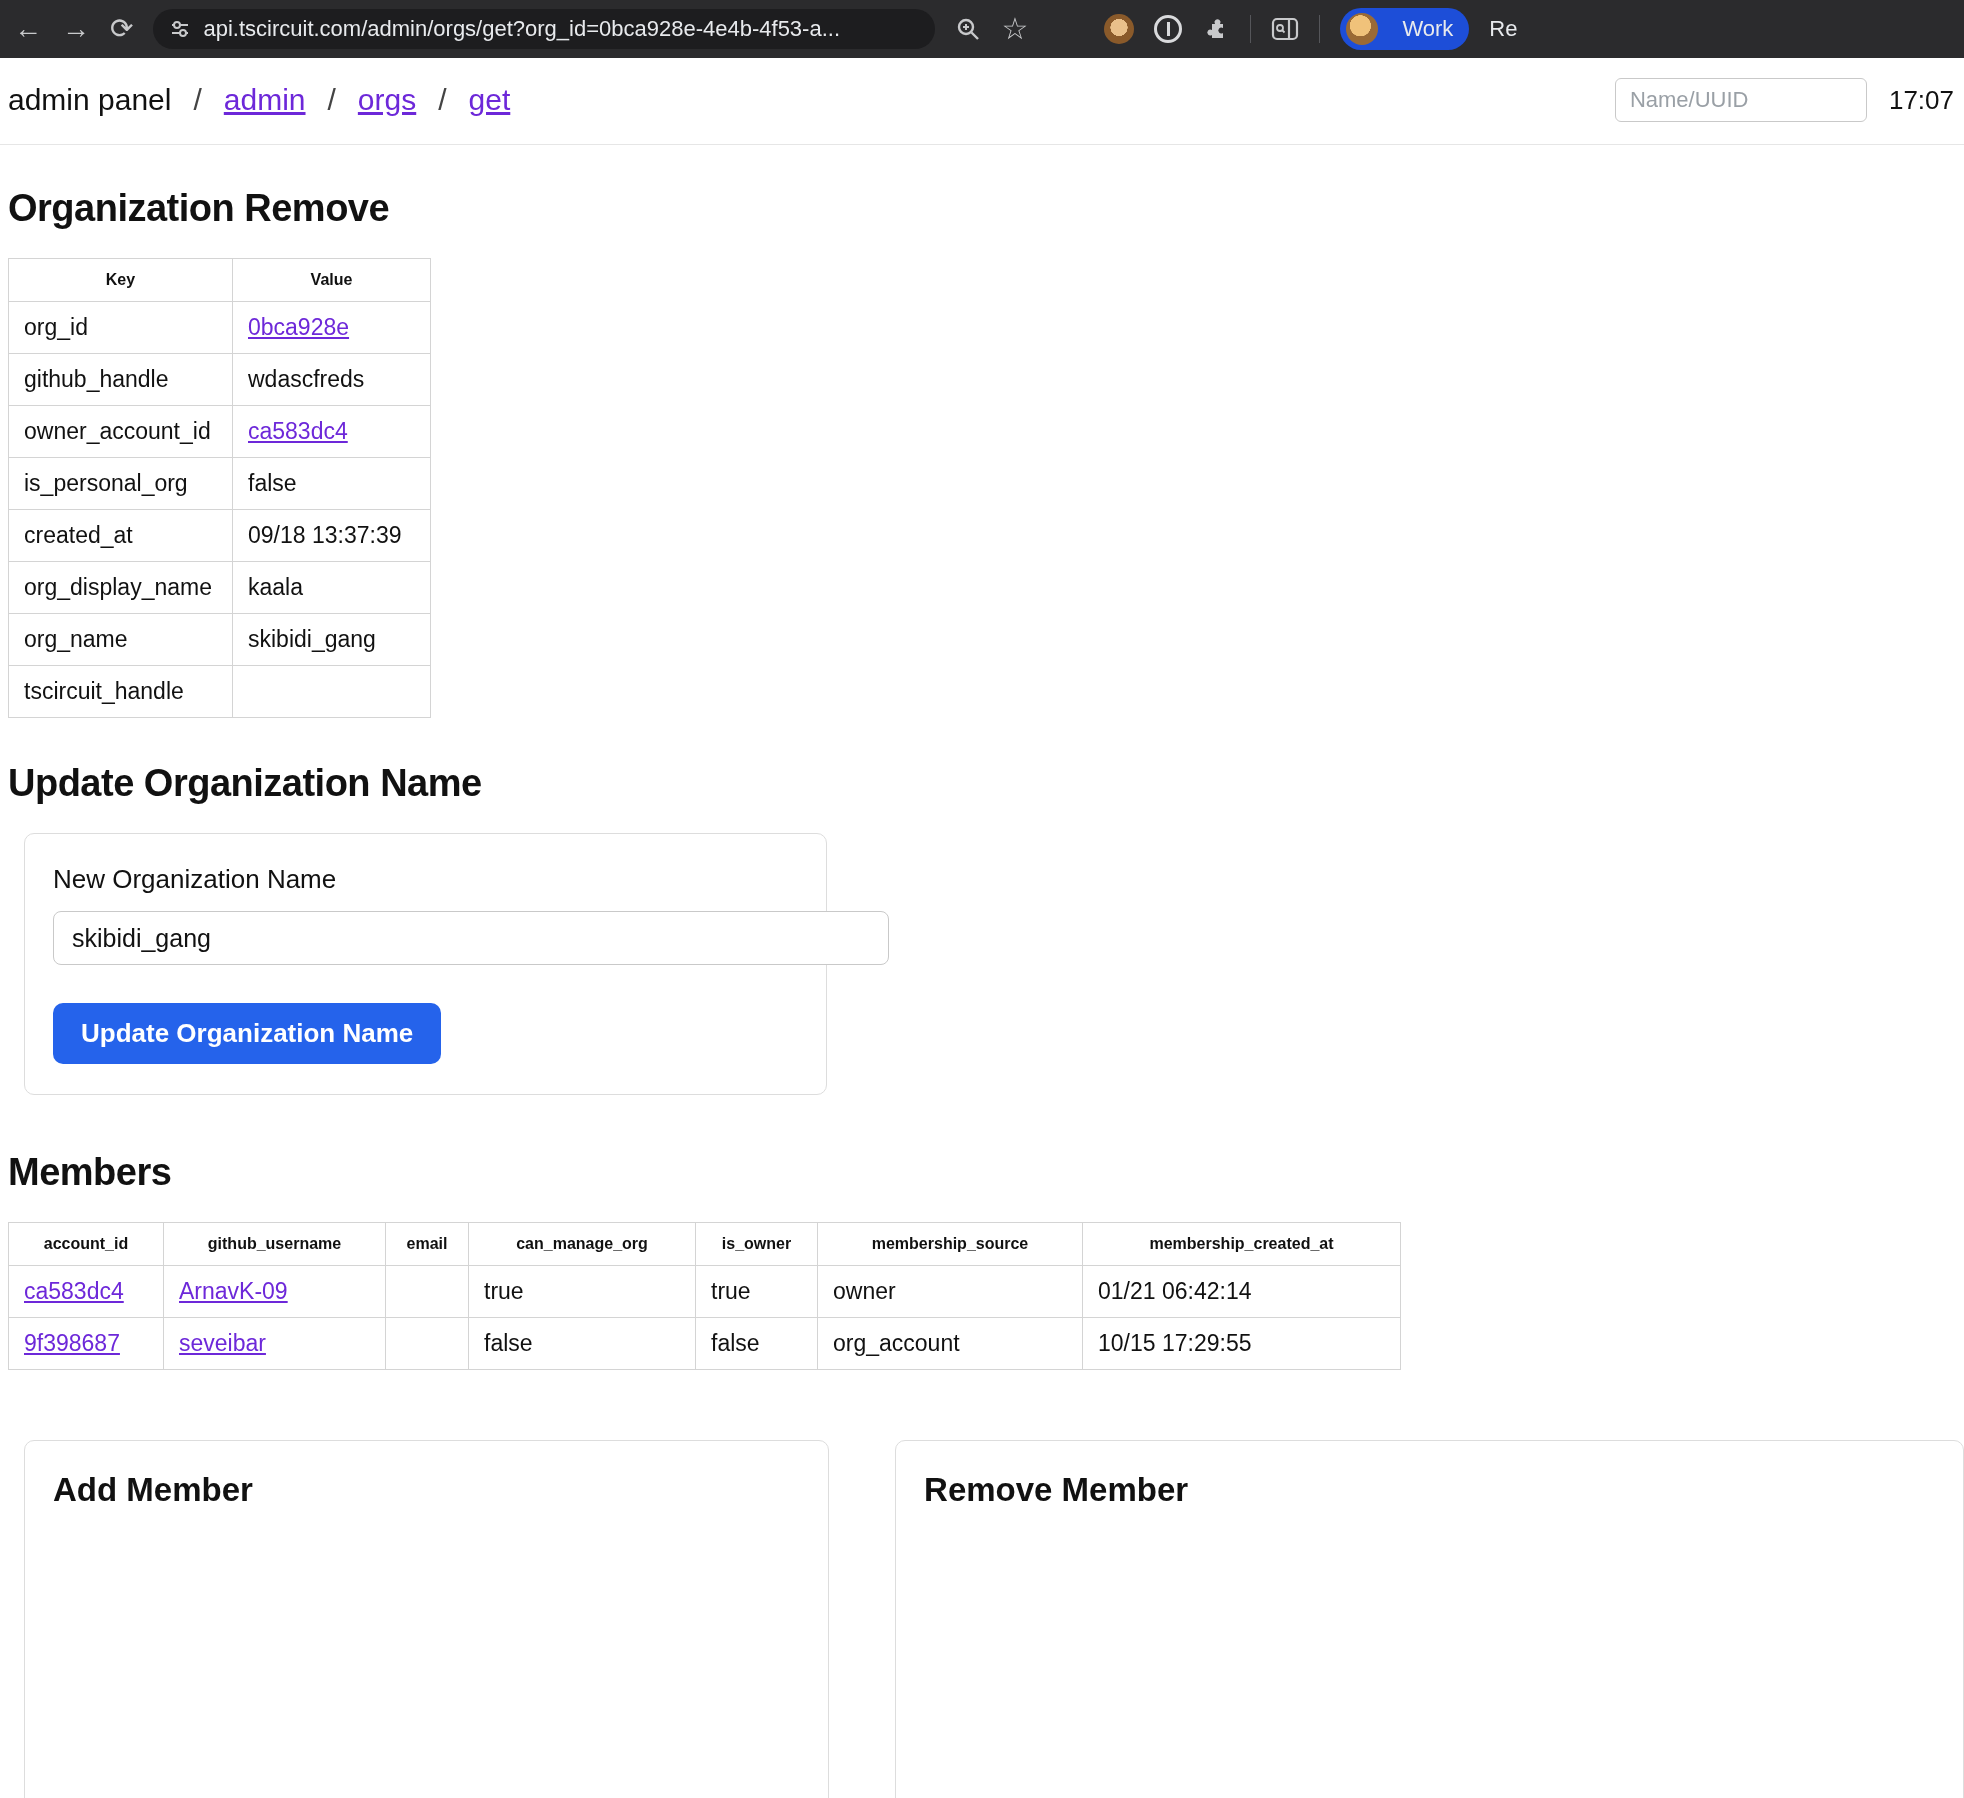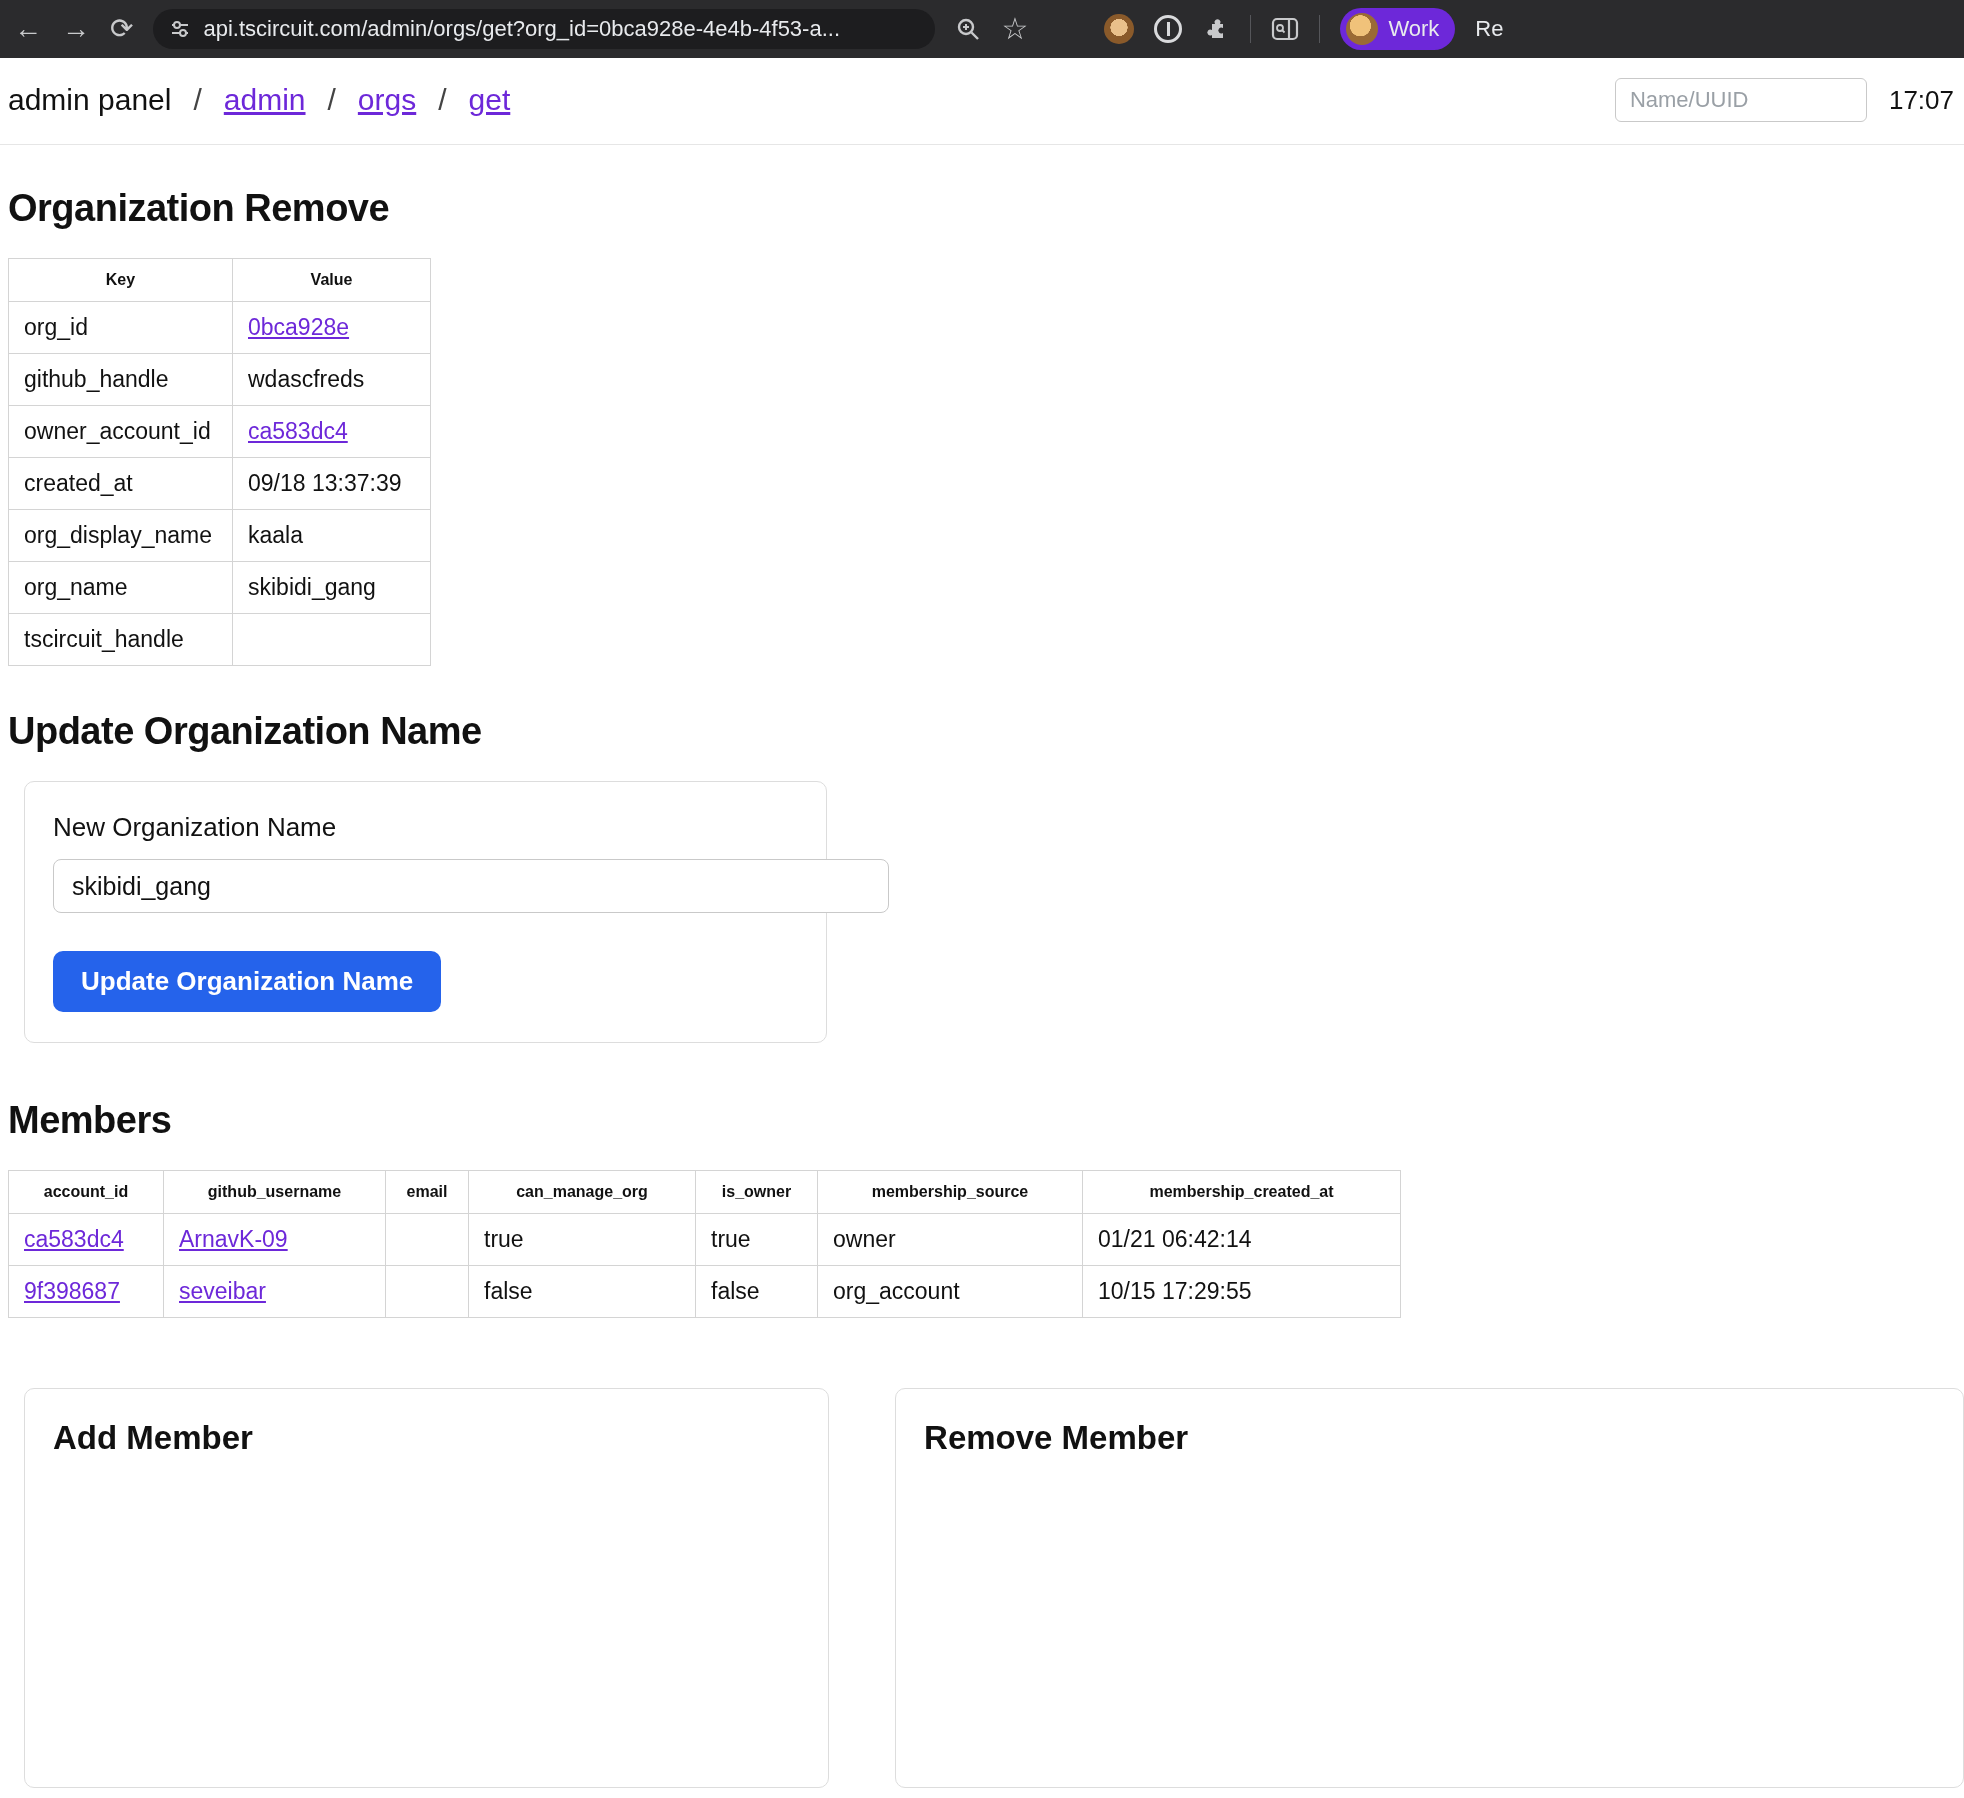--- a/index.html
+++ b/index.html
@@ -13,21 +13,21 @@
   .omnibox { width:782px; height:40px; background:#1d1d1f; border-radius:20px;
     display:flex; align-items:center; gap:12px; padding:0 16px; }
   .omnibox .url { color:#e8eaed; font-size:22px; white-space:nowrap; overflow:hidden; }
   .tb-icon { display:flex; align-items:center; justify-content:center; cursor:pointer; }
   .ext-monkey { width:30px; height:30px; border-radius:50%;
     background:radial-gradient(circle at 50% 45%, #e9c08a 0 38%, #8a5a2a 39% 100%); }
   .ext-ring { width:28px; height:28px; border-radius:50%; border:3px solid #d9dadc; position:relative; }
   .ext-ring::after { content:""; position:absolute; left:50%; top:4px; bottom:4px; width:3px;
     margin-left:-1.5px; background:#d9dadc; }
   .divider { width:1px; height:28px; background:#55565a; }
-  .profile-chip { display:flex; align-items:center; gap:10px; background:#6d28d9;
+  .profile-chip { display:flex; align-items:center; gap:24px; background:#1d4ed8;
     border-radius:22px; padding:5px 16px 5px 6px; cursor:pointer; }
   .avatar { width:32px; height:32px; border-radius:50%;
     background:radial-gradient(circle at 45% 40%, #f0c27a 0 40%, #9a6a35 41% 100%); }
   .profile-label { color:#e8eaed; font-size:22px; }
   .overflow-label { color:#e8eaed; font-size:22px; margin-left:0; }
 
   
   .page-header { display:flex; align-items:center; padding:20px 10px 22px 8px;
     border-bottom:1px solid #e6e6e6; }
   .crumbs { display:flex; align-items:center; gap:22px; font-size:30px; }
@@ -168,20 +168,24 @@
       <td class="k">org_id</td>
       <td class="v"><a class="link">0bca928e</a></td>
     </tr>
     <tr>
       <td class="k">github_handle</td>
       <td class="v">wdascfreds</td>
     </tr>
     <tr>
       <td class="k">owner_account_id</td>
       <td class="v"><a class="link">ca583dc4</a></td>
+    </tr>
+    <tr>
+      <td class="k">is_personal_org</td>
+      <td class="v">false</td>
     </tr>
     <tr>
       <td class="k">created_at</td>
       <td class="v">09/18 13:37:39</td>
     </tr>
     <tr>
       <td class="k">org_display_name</td>
       <td class="v">kaala</td>
     </tr>
     <tr>

